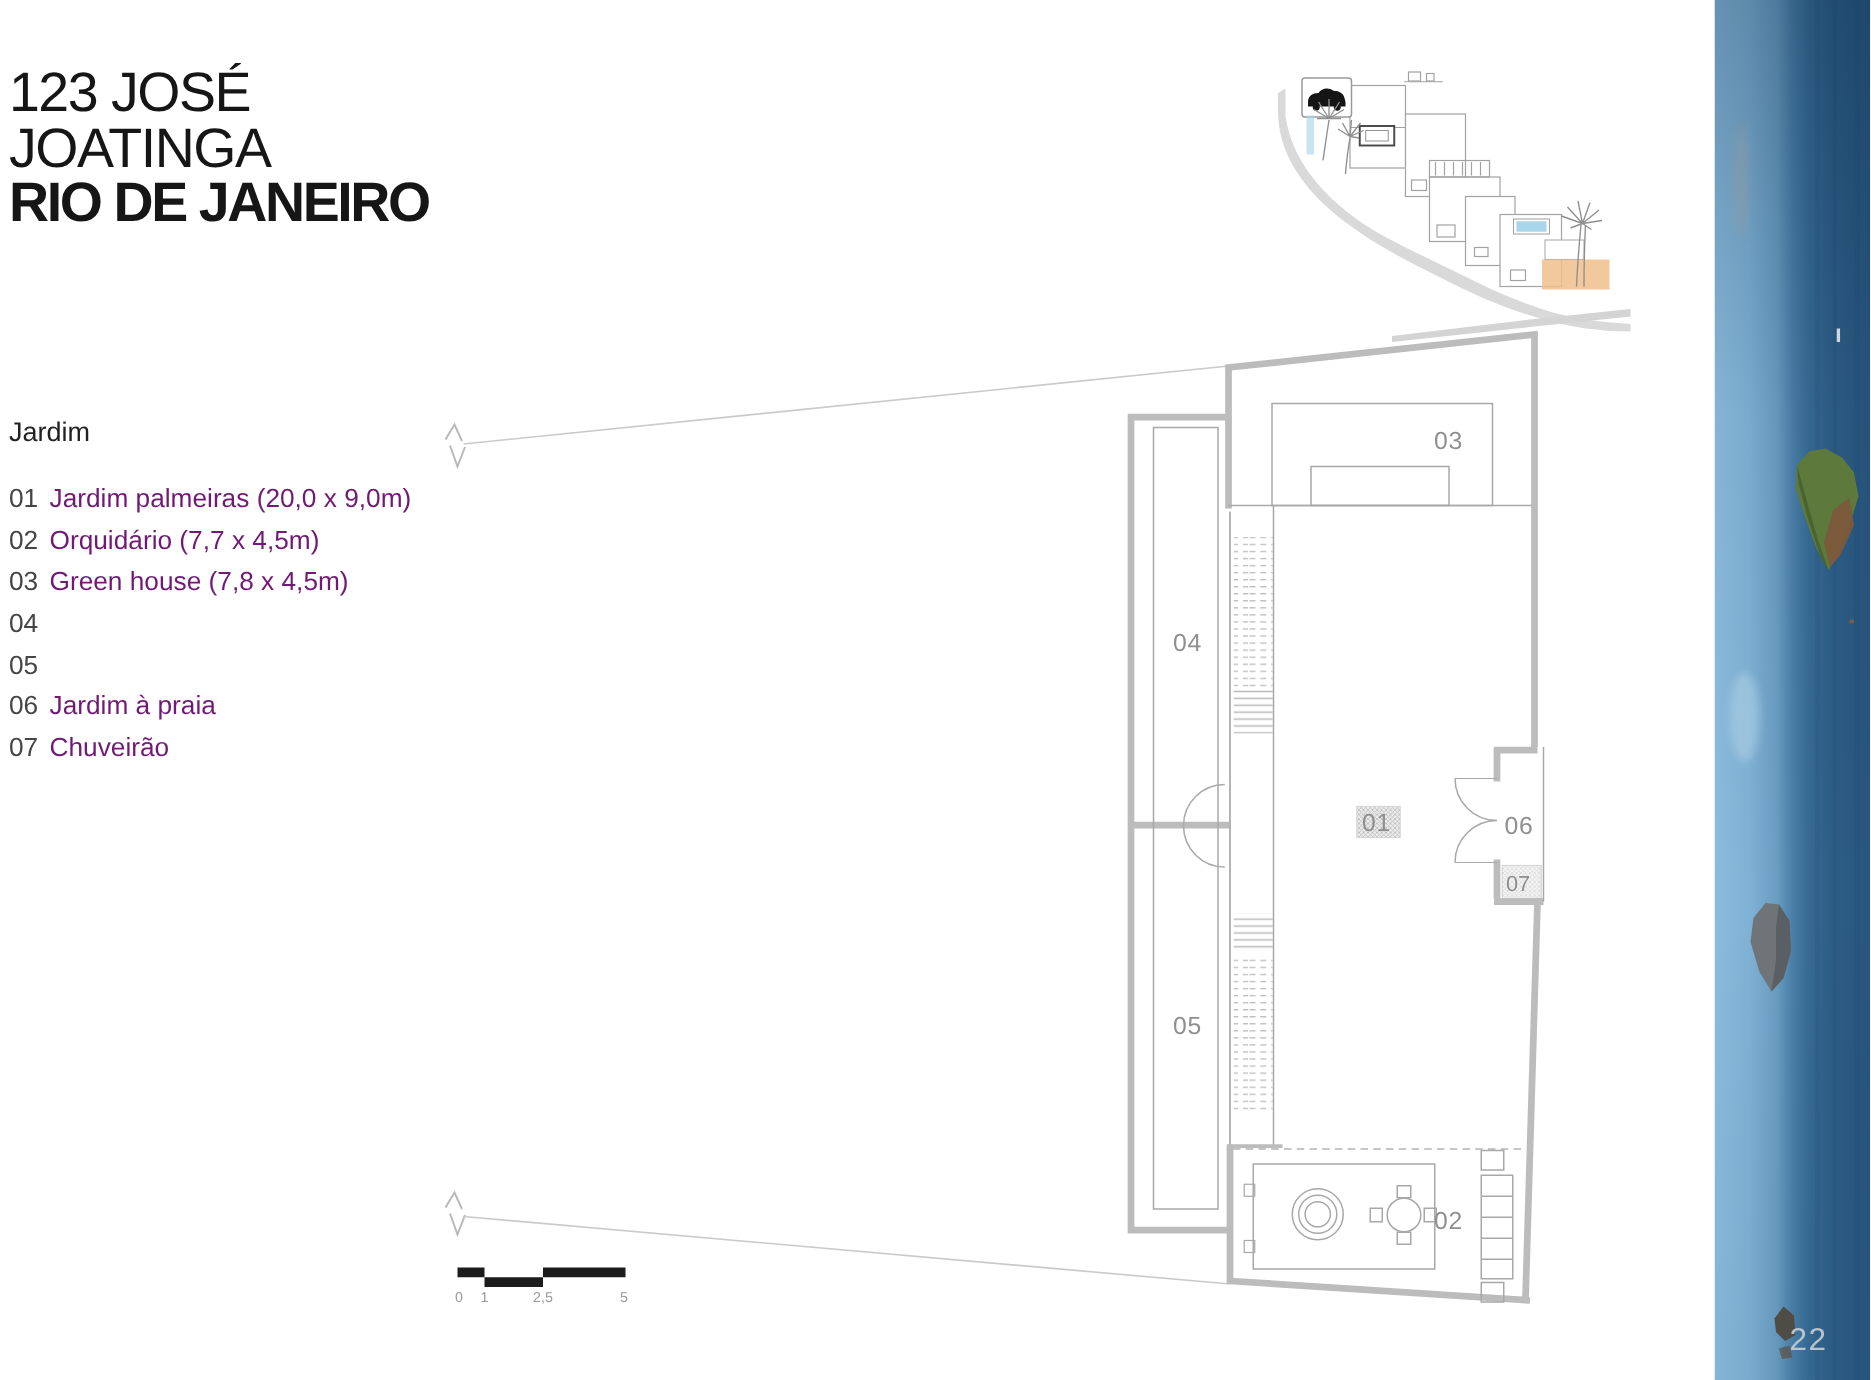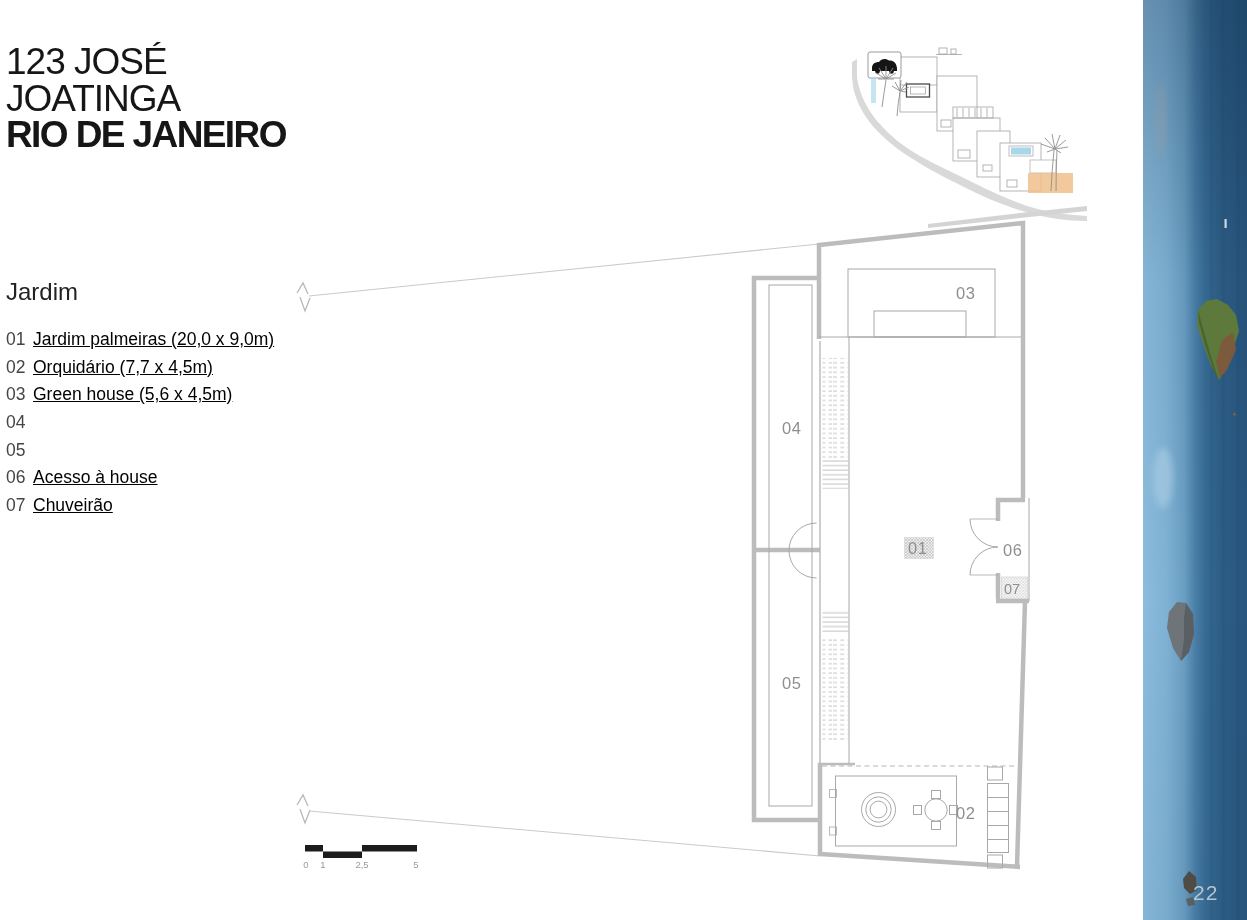--- a/index.html
+++ b/index.html
@@ -4,25 +4,25 @@
 <style>
   html,body{margin:0;padding:0;background:#ffffff;}
   .sheet{position:relative;width:1247px;height:920px;background:#fff;overflow:hidden;
          font-family:"Liberation Sans",sans-serif;}
   
   .title{position:absolute;left:6px;top:44px;color:#161616;}
   .t-line{font-size:37px;line-height:36.5px;font-weight:400;letter-spacing:-1px;white-space:nowrap;}
   .t-line.heavy{font-weight:700;letter-spacing:-1.6px;}
   
   .legend{position:absolute;left:6px;top:278px;}
-  .legend h2{margin:0 0 23px 0;font-size:24px;font-weight:400;color:#222;}
+  .legend h2{margin:0 0 23px 0;font-size:18px;font-weight:400;color:#222;}
   .legend ul{margin:0;padding:0;list-style:none;}
   .legend li{height:27.7px;font-size:17.5px;display:flex;align-items:baseline;white-space:nowrap;}
   .legend .num{color:#454545;width:27px;flex:none;}
-  .legend .lbl{color:#000000;text-decoration:underline;}
+  .legend .lbl{color:#701a75;}
   
   .drawing{position:absolute;left:0;top:0;}
   .thick{stroke:#bcbcbc;stroke-width:4.5;fill:none;}
   .med{stroke:#b3b3b3;stroke-width:1.3;fill:none;}
   .thin{stroke:#a8a8a8;stroke-width:1;fill:none;}
   .thin2{stroke:#a8a8a8;stroke-width:.8;fill:none;}
   .dashln{stroke:#b4b4b4;stroke-width:1;stroke-dasharray:5 3.5;fill:none;}
   .marker{stroke:#b8b8b8;stroke-width:1.3;fill:none;}
   .cutline{stroke:#cacaca;stroke-width:1.1;}
   .planlbl{font:16.5px "Liberation Sans",sans-serif;fill:#8f8f8f;letter-spacing:.5px;}
@@ -49,31 +49,31 @@
       <li>
           <span class="num">01</span>
           <span class="lbl">Jardim palmeiras (20,0 x 9,0m)</span>
         </li>
       <li>
           <span class="num">02</span>
           <span class="lbl">Orquidário (7,7 x 4,5m)</span>
         </li>
       <li>
           <span class="num">03</span>
-          <span class="lbl">Green house (5,6 x 4,5m)</span>
+          <span class="lbl">Green house (7,8 x 4,5m)</span>
         </li>
       <li>
           <span class="num">04</span>
         </li>
       <li>
           <span class="num">05</span>
         </li>
       <li>
           <span class="num">06</span>
-          <span class="lbl">Acesso à house</span>
+          <span class="lbl">Jardim à praia</span>
         </li>
       <li>
           <span class="num">07</span>
           <span class="lbl">Chuveirão</span>
         </li>
     </ul>
   </section>
 
   <svg class="drawing" width="1247" height="920" viewBox="0 0 1247 920">
     <defs>

